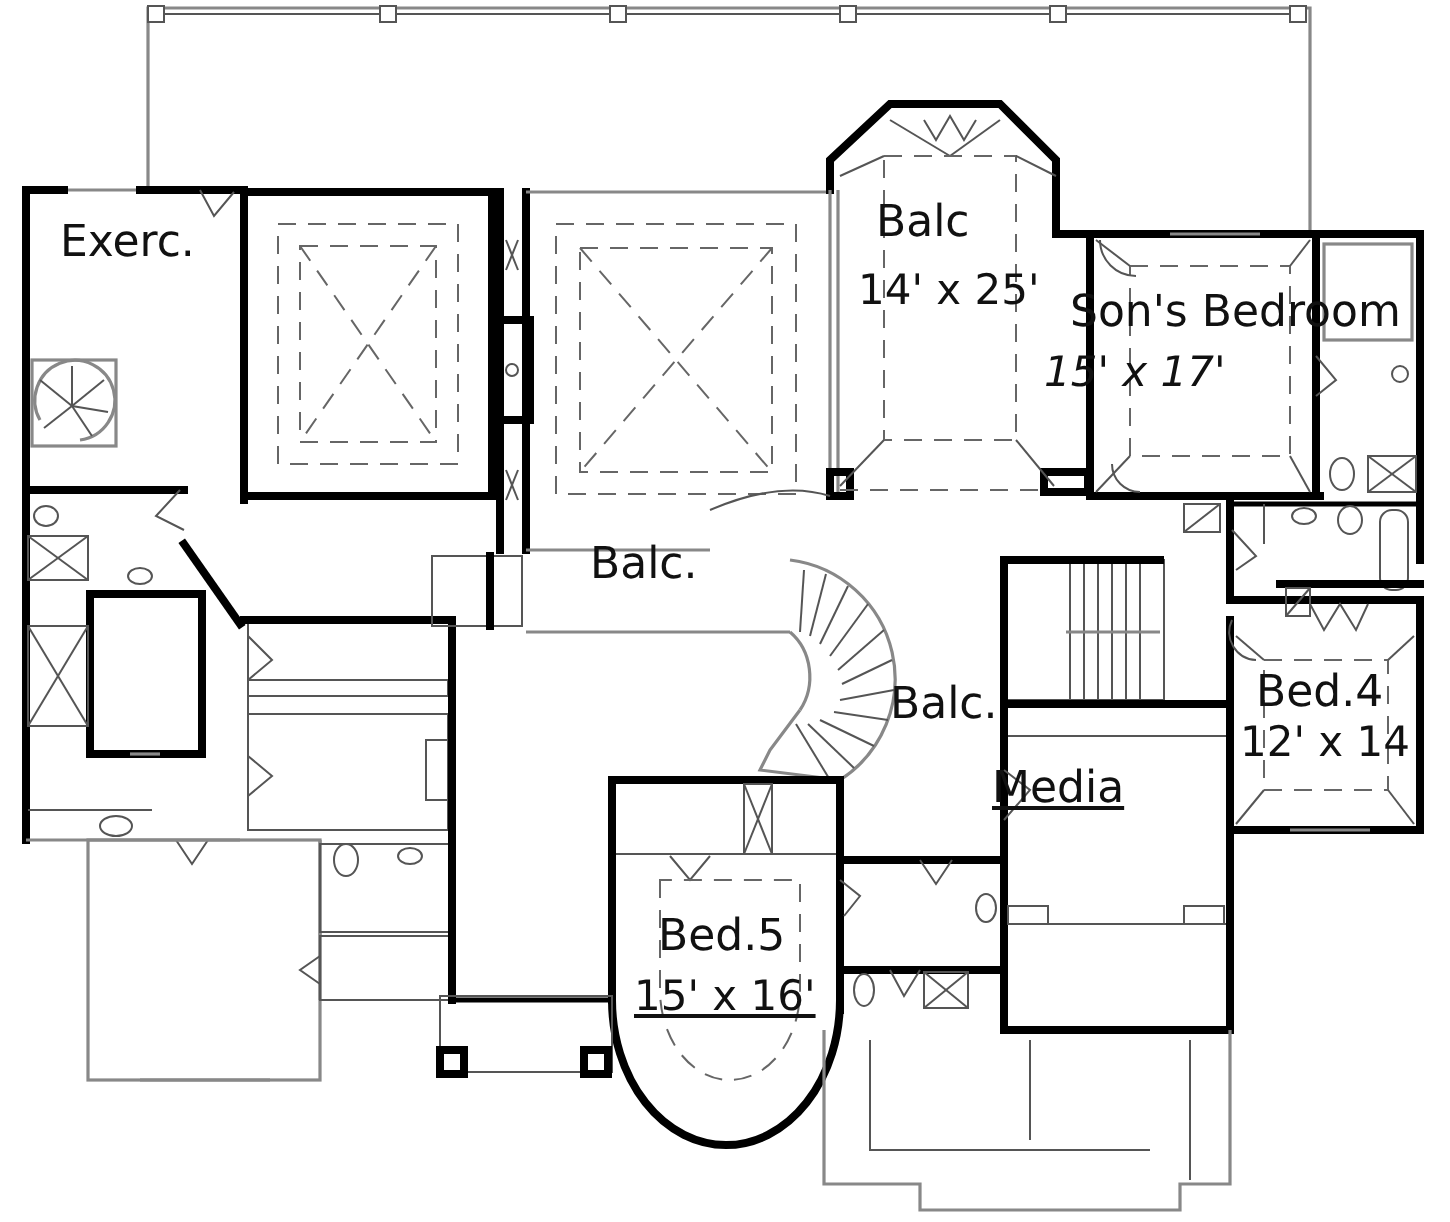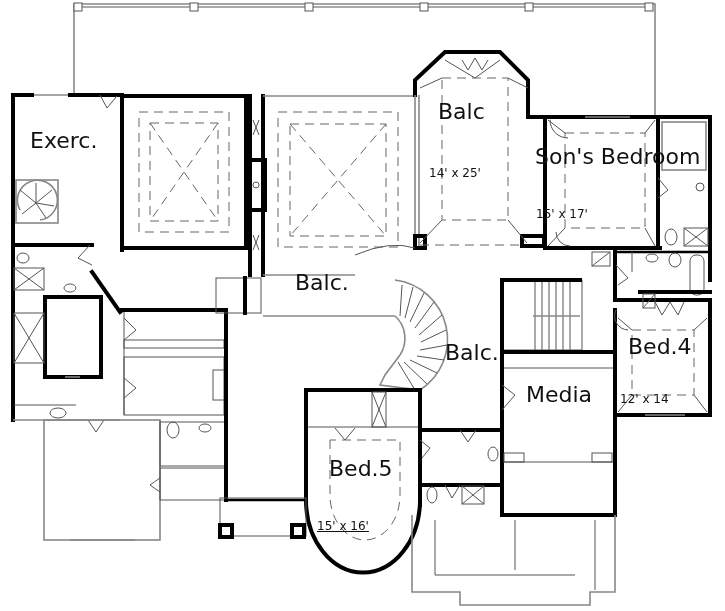--- a/index.html
+++ b/index.html
@@ -5,21 +5,21 @@
   html, body { margin: 0; padding: 0; background: #ffffff; }
   body { width: 725px; height: 611px; overflow: hidden; position: relative; font-family: "DejaVu Sans", sans-serif; }
   #plan { position: absolute; left: 0; top: 0; width: 725px; height: 611px; }
   .w { stroke: #000; stroke-width: 4; fill: none; stroke-linecap: square; }
   .wm { stroke: #000; stroke-width: 2.5; fill: none; }
   .t { stroke: #555; stroke-width: 1; fill: none; }
   .g { stroke: #888; stroke-width: 1.6; fill: none; }
   .d { stroke: #666; stroke-width: 1; fill: none; stroke-dasharray: 9 6; }
   .lbl { position: absolute; color: #111; white-space: nowrap; line-height: 1; font-family: "DejaVu Sans", sans-serif; }
   .lbl-room { font-size: 22px; }
-  .lbl-dim { font-size: 12px; margin-top: 32px; }
+  .lbl-dim { font-size: 21px; }
 </style>
 </head>
 <body>
 
 <svg id="plan" viewBox="0 0 725 611" xmlns="http://www.w3.org/2000/svg">
 
   <g>
     <polyline class="g" points="74,94 74,4 655,4 655,118"></polyline>
     <line class="t" x1="77" y1="7" x2="652" y2="7"></line>
     <rect x="74" y="3" width="8" height="8" fill="#fff" stroke="#555"></rect>
@@ -260,30 +260,30 @@
   </g>
 
   <g>
     <polyline class="g" points="412,515 412,592 460,592 460,605 590,605 590,592 615,592 615,515"></polyline>
     <polyline class="t" points="435,520 435,575 575,575"></polyline>
     <line class="t" x1="515" y1="520" x2="515" y2="570"></line>
     <line class="t" x1="595" y1="520" x2="595" y2="590"></line>
   </g>
 </svg>
 
-<div class="lbl lbl-room" style="left:30px;top:130px;">Exerc.</div>
+<div class="lbl lbl-room" style="left:30px;top:111px;">Exerc.</div>
 
 <div class="lbl lbl-room" style="left:438px;top:101px;">Balc</div>
 <div class="lbl lbl-dim" style="left:429px;top:135px;">14' x 25'</div>
 
 <div class="lbl lbl-room" style="left:501px;top:146px;margin-left:34px;">Son's Bedroom</div>
-<div class="lbl lbl-dim" style="left:536px;top:176px;">15' x 17'</div>
+<div class="lbl lbl-dim" style="left:522px;top:176px;font-style:italic;">15' x 17'</div>
 
 <div class="lbl lbl-room" style="left:295px;top:272px;">Balc.</div>
 <div class="lbl lbl-room" style="left:445px;top:342px;">Balc.</div>
 
 <div class="lbl lbl-room" style="left:628px;top:336px;">Bed.4</div>
 <div class="lbl lbl-dim" style="left:620px;top:361px;">12' x 14</div>
 
-<div class="lbl lbl-room" style="left:526px;top:384px;">Media</div>
+<div class="lbl lbl-room" style="left:496px;top:384px;text-decoration:underline;">Media</div>
 
 <div class="lbl lbl-room" style="left:329px;top:458px;">Bed.5</div>
 <div class="lbl lbl-dim" style="left:317px;top:488px;text-decoration:underline;">15' x 16'</div>
 
 </body></html>

